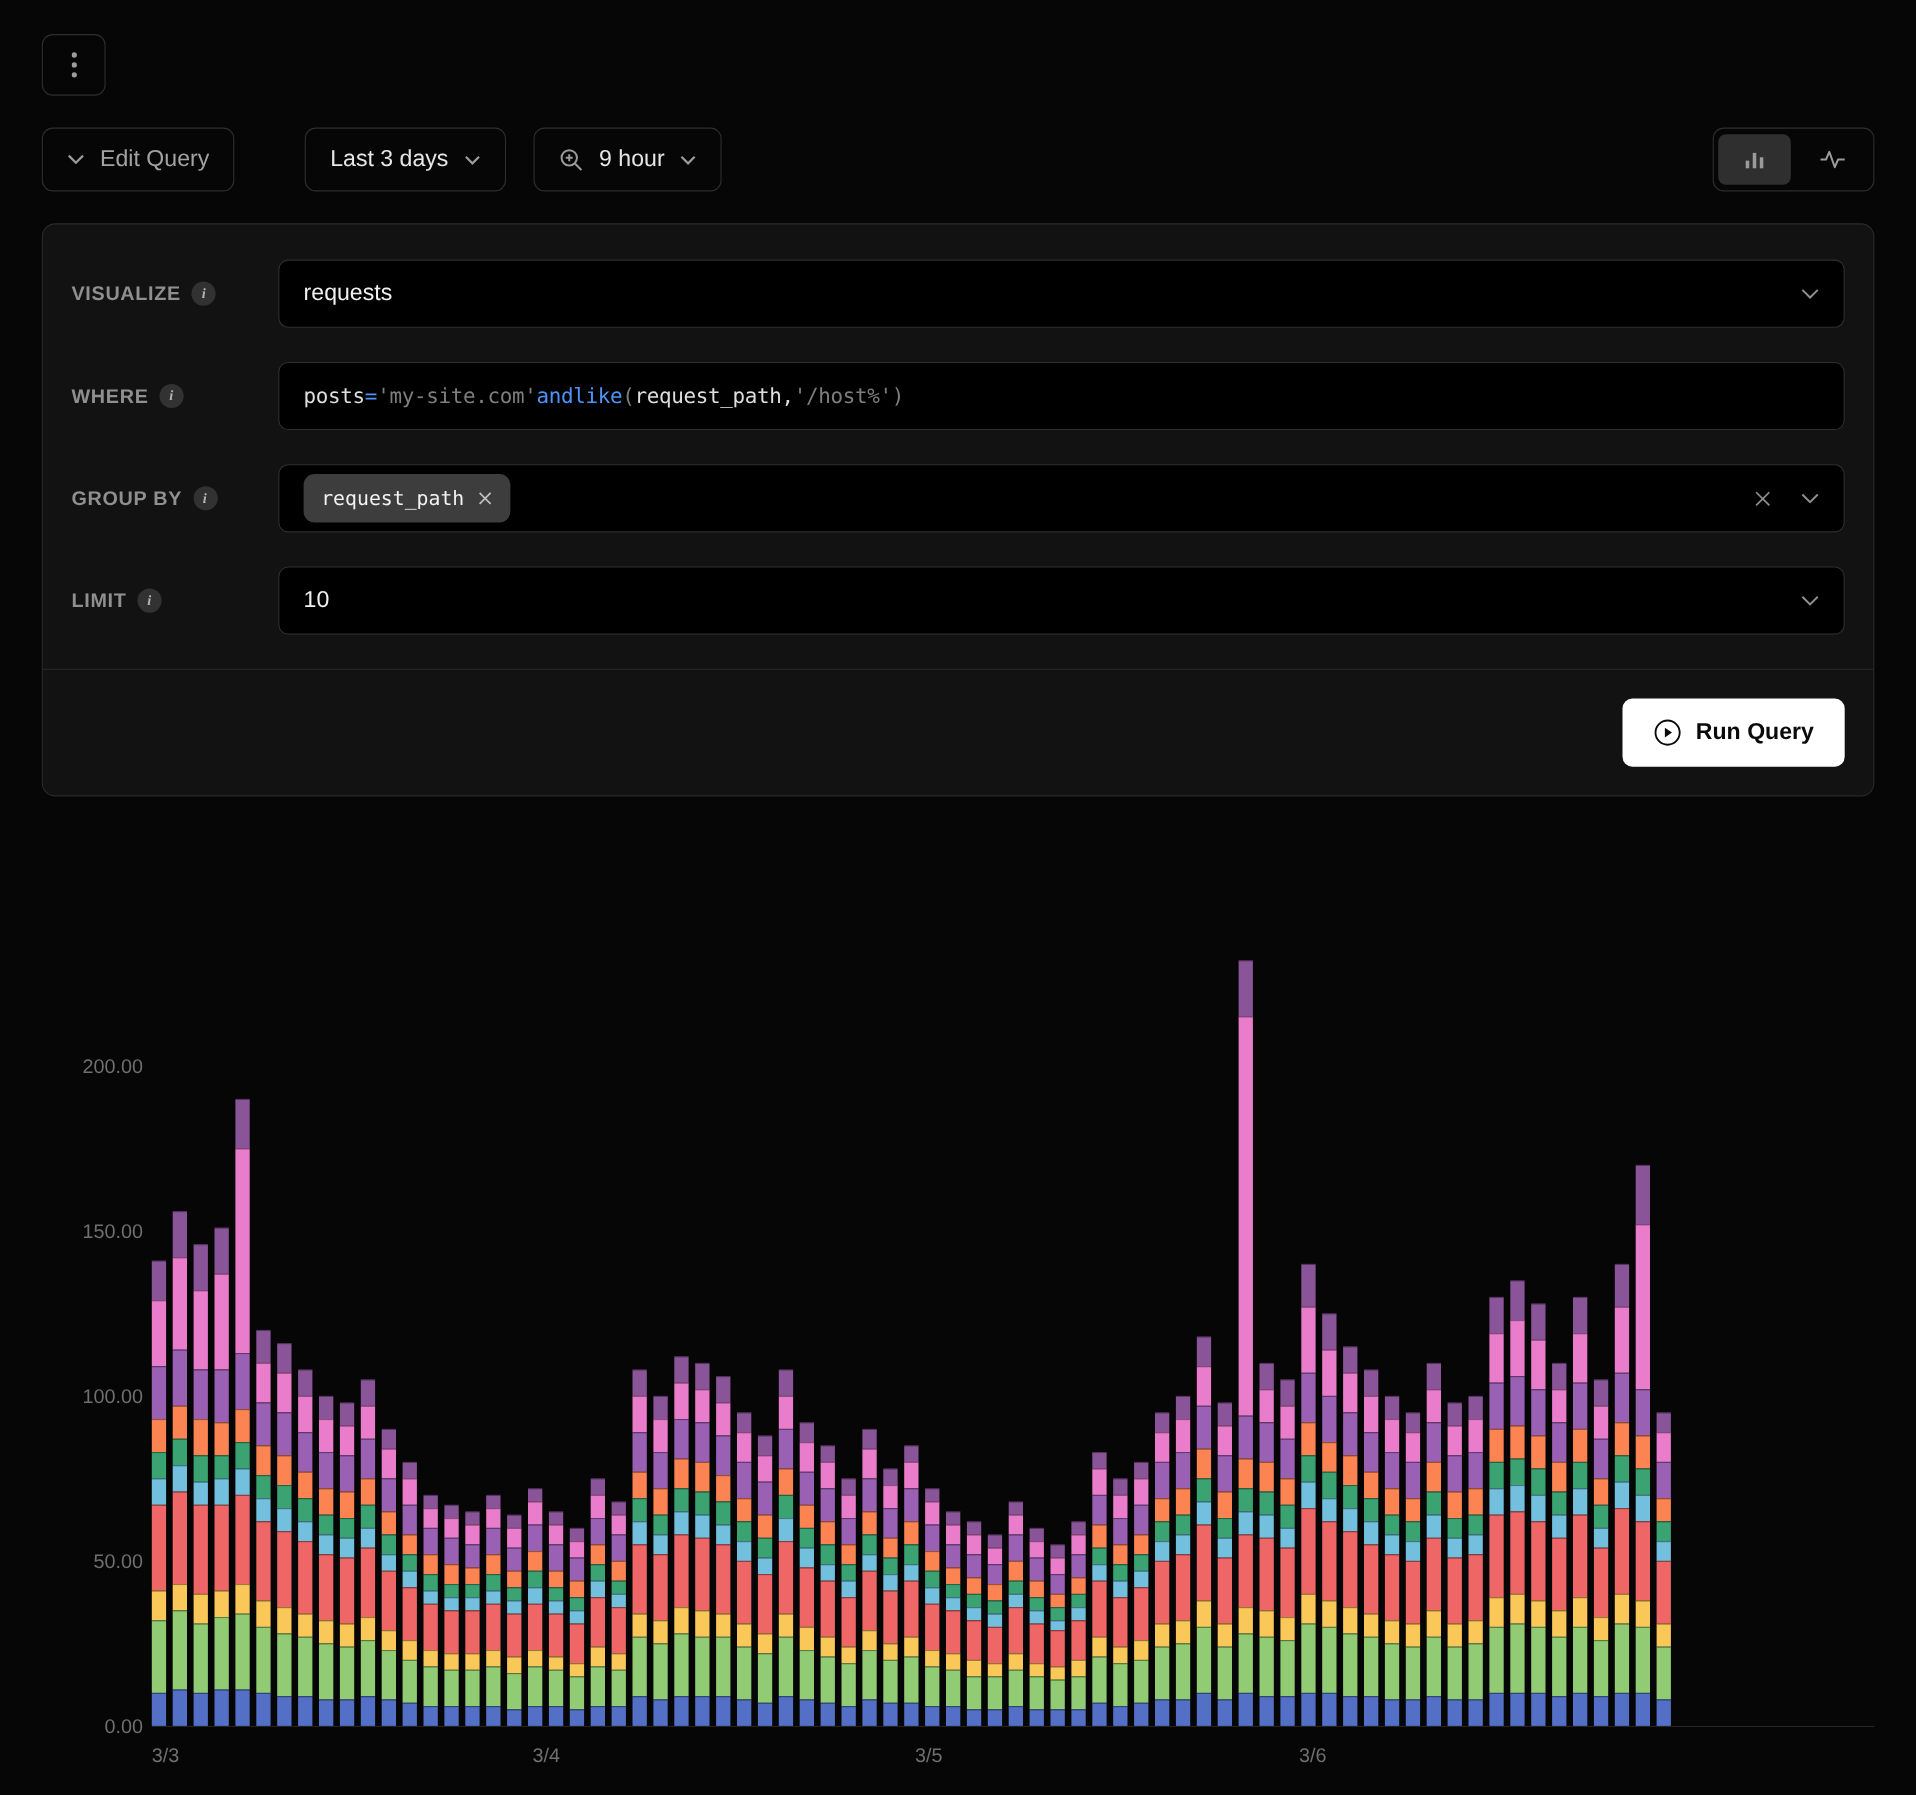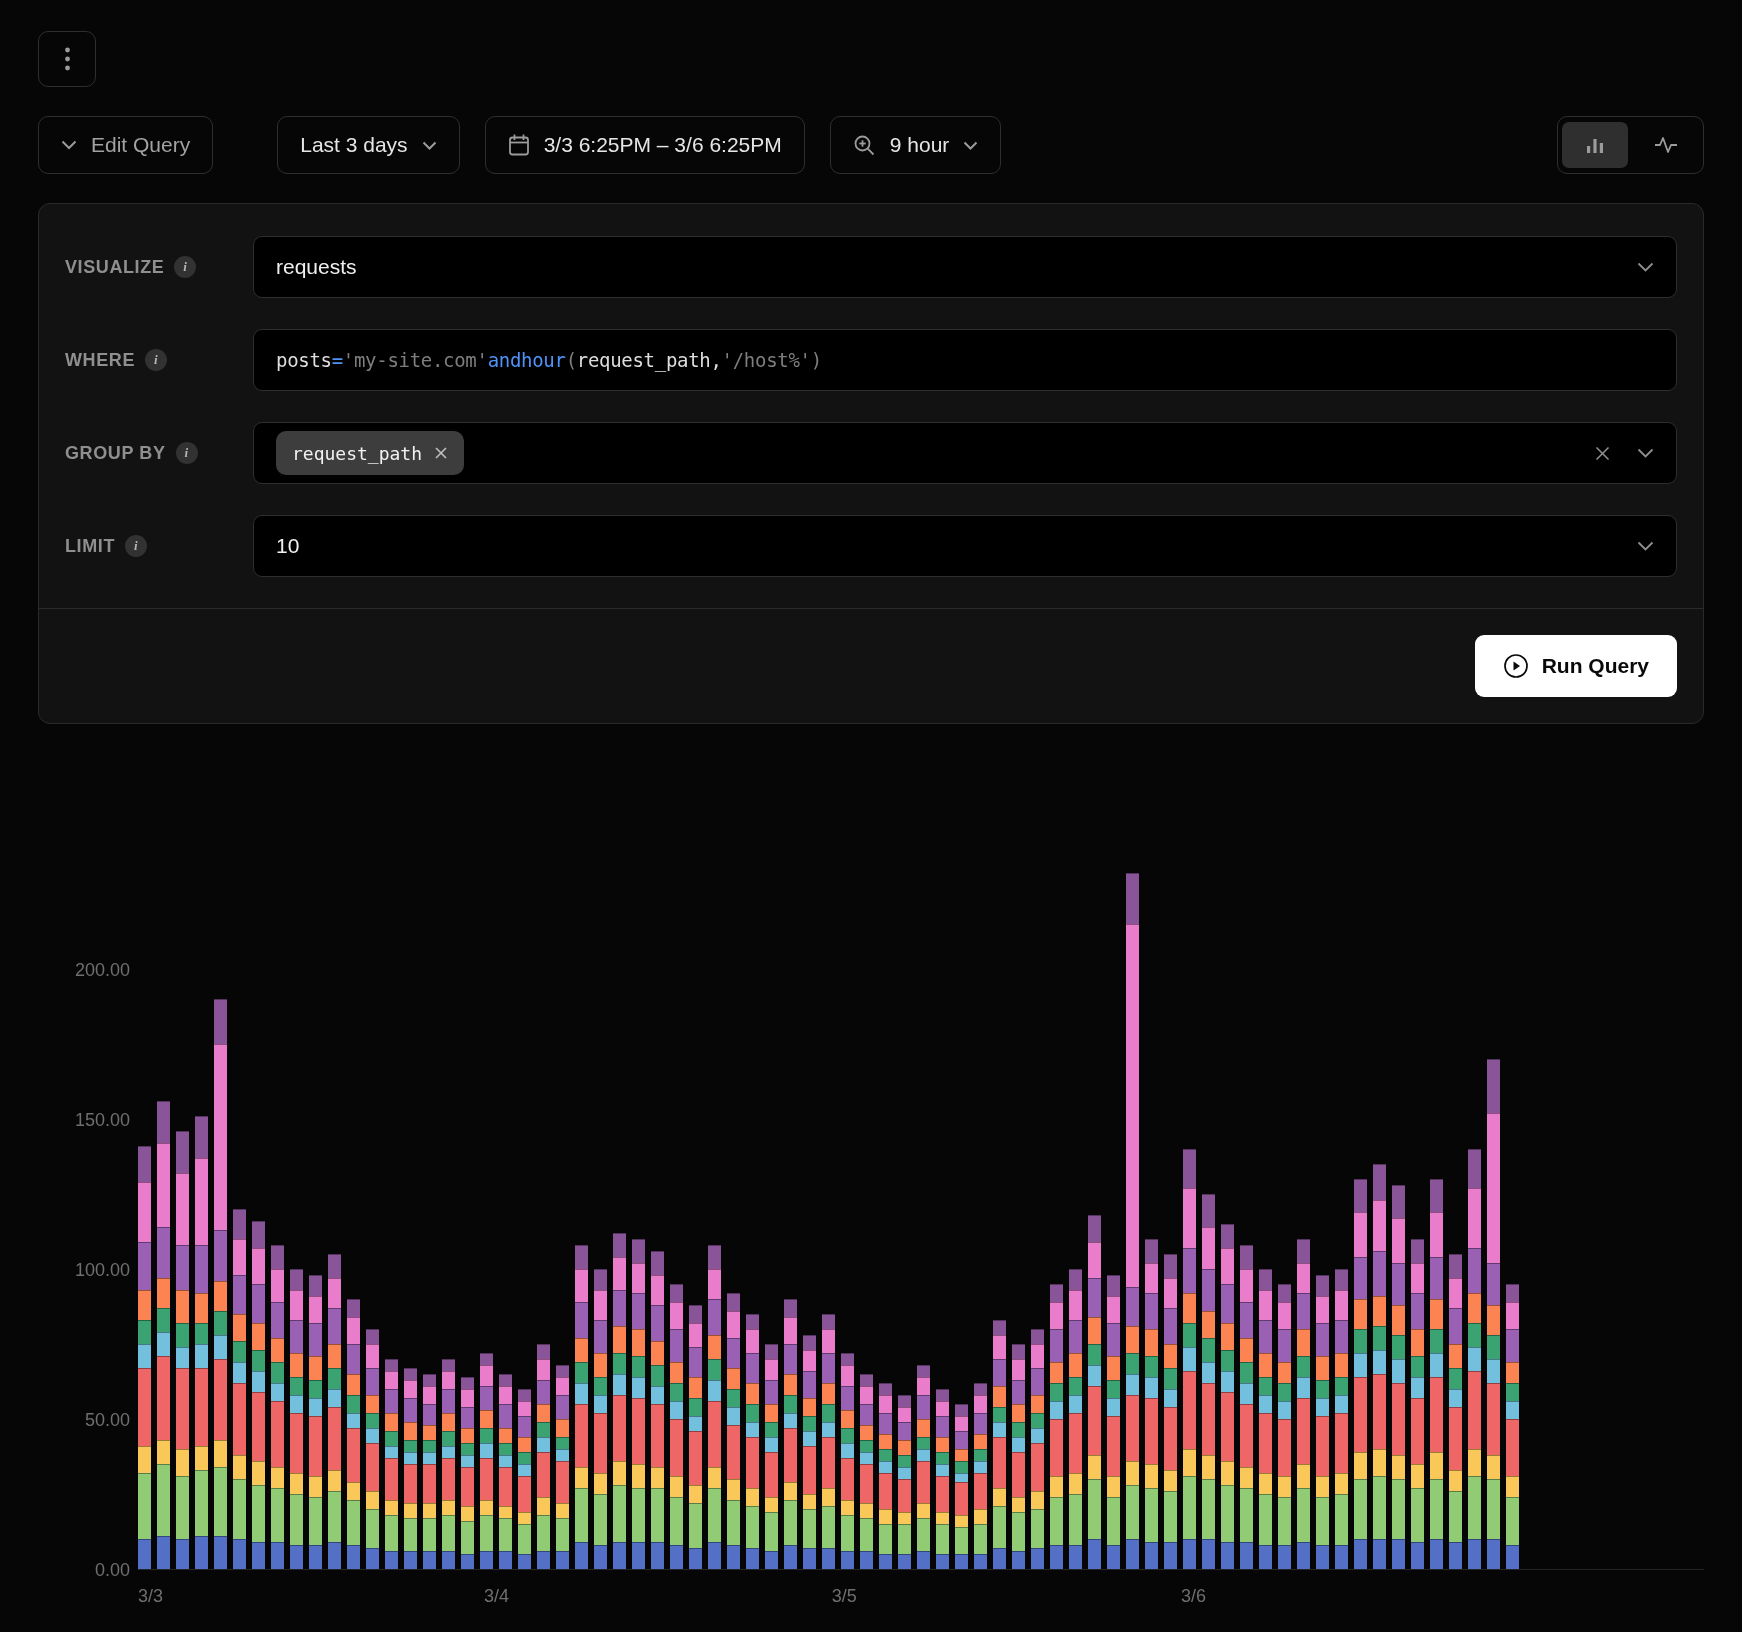--- a/index.html
+++ b/index.html
@@ -124,31 +124,20 @@
 
     <button class="tbtn gap-lg">
       <span>Last 3 days</span>
       <span class="icn">
         <svg width="15" height="9" viewBox="0 0 15 9" fill="none" stroke="#9b9b9b" stroke-width="2">
             <path d="M1.5 1.5 L7.5 7.5 L13.5 1.5"></path>
           </svg>
       </span>
     </button>
 
-    <button class="tbtn">
-      <span class="icn">
-        <svg width="22" height="24" viewBox="0 0 22 24" fill="none" stroke="#9b9b9b" stroke-width="1.8">
-          <rect x="2" y="4.5" width="18" height="17" rx="2.5"></rect>
-          <line x1="6.5" y1="1.5" x2="6.5" y2="7"></line>
-            <line x1="15.5" y1="1.5" x2="15.5" y2="7"></line>
-          <line x1="2" y1="9.5" x2="20" y2="9.5"></line>
-        </svg>
-      </span>
-      <span>3/3 6:25PM – 3/6 6:25PM</span>
-    </button>
 
     <button class="tbtn">
       <span class="icn">
         <svg width="23" height="23" viewBox="0 0 23 23" fill="none" stroke="#9b9b9b" stroke-width="1.8">
           <circle cx="9.5" cy="9.5" r="7"></circle>
           <line x1="14.7" y1="14.7" x2="20.5" y2="20.5"></line>
           <line x1="9.5" y1="6.3" x2="9.5" y2="12.7"></line>
             <line x1="6.3" y1="9.5" x2="12.7" y2="9.5"></line>
         </svg>
       </span>
@@ -202,21 +191,21 @@
         <span>WHERE</span>
         <span class="info">i</span>
       </div>
       <div class="field code" id="where-field">
           <span class="tok-plain">posts </span>
           <span class="tok-kw">= </span>
           <span class="tok-str">'my-site.com'</span>
           <span class="tok-plain"> </span>
           <span class="tok-kw">and</span>
           <span class="tok-plain"> </span>
-          <span class="tok-kw">hour</span>
+          <span class="tok-kw">like</span>
           <span class="tok-paren">(</span>
           <span class="tok-plain">request_path</span>
           <span class="tok-plain">, </span>
           <span class="tok-str">'/host%'</span>
           <span class="tok-paren">)</span>
         </div>
     </div>
 
     <div class="prow">
       <div class="plabel">

